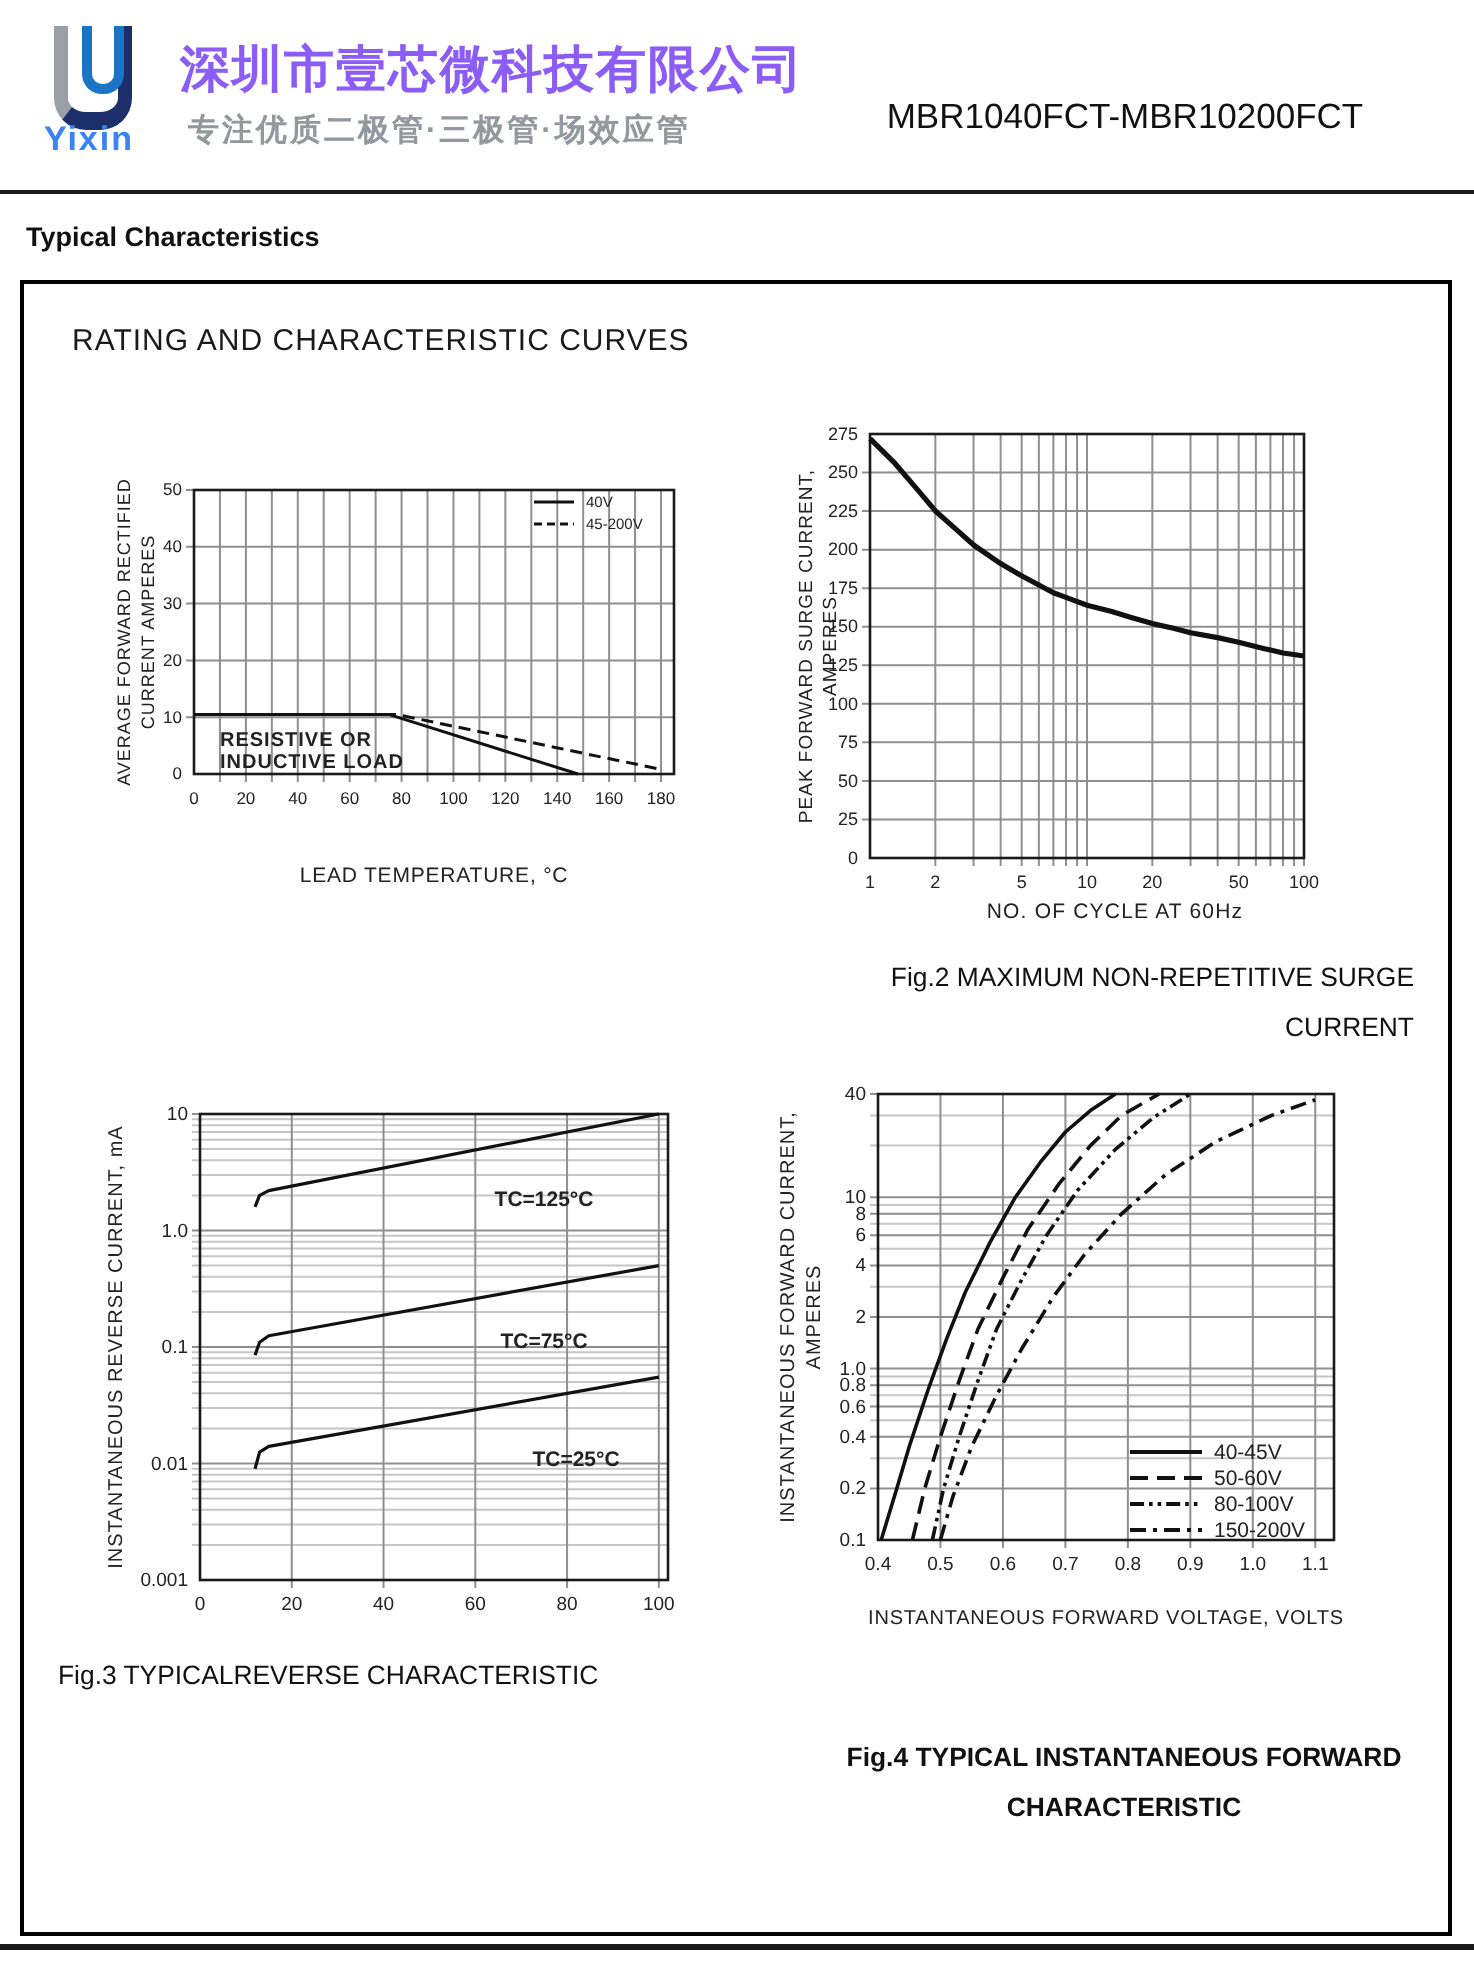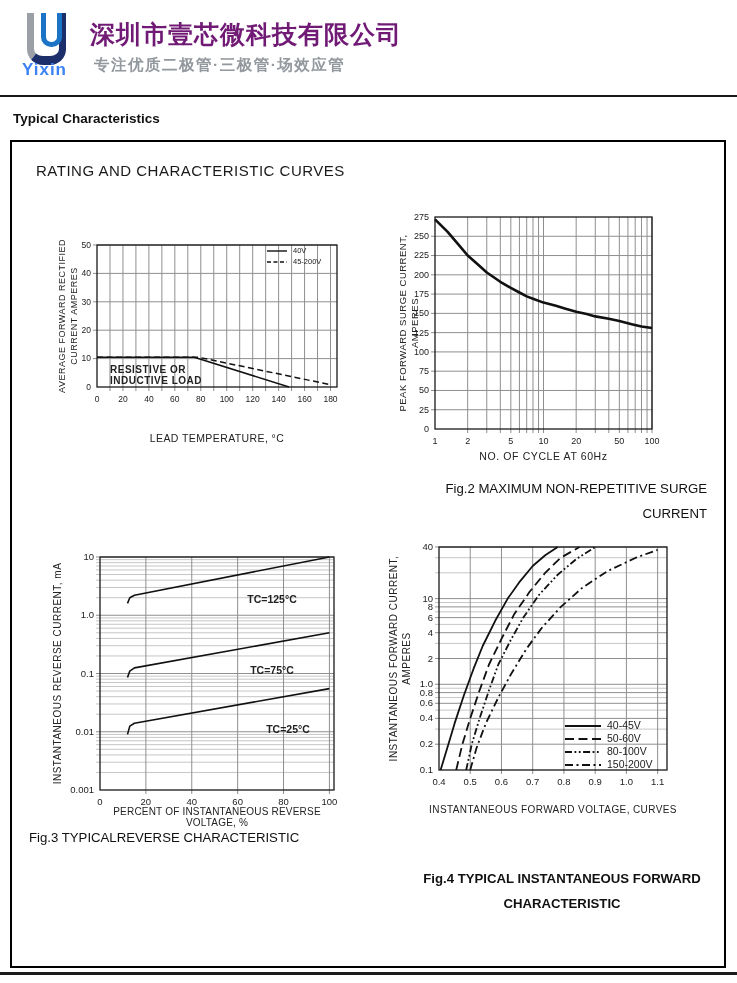--- a/index.html
+++ b/index.html
@@ -5,41 +5,41 @@
   html,body{margin:0;padding:0;background:#fff;}
   body{font-family:"Liberation Sans","DejaVu Sans",sans-serif;color:#111;}
   .page{position:relative;width:737px;height:983px;background:#fff;overflow:hidden;}
   
   .logo-u-outer{position:absolute;left:27px;top:13px;width:25px;height:43px;
     border-left:7px solid #9aa0a6;border-right:7px solid #1c2f6b;border-bottom:9px solid #1c2f6b;
     border-radius:0 0 16px 16px;}
   .logo-u-inner{position:absolute;left:41px;top:13px;width:11px;height:29px;
     border:5px solid #1b74c5;border-top:none;border-radius:0 0 10px 10px;}
   .logo-text{position:absolute;left:22px;top:60px;font-size:17px;font-weight:bold;color:#3b82f6;letter-spacing:1px;}
-  .company-name{position:absolute;left:90px;top:18px;font-size:25px;font-weight:bold;color:#701a75;letter-spacing:1px;}
+  .company-name{position:absolute;left:90px;top:18px;font-size:25px;font-weight:bold;color:#8b5cf6;letter-spacing:1px;}
   .tagline{position:absolute;left:94px;top:55px;font-size:15.5px;font-weight:bold;color:#93989e;letter-spacing:1.5px;}
   .part-block{position:absolute;right:2px;top:47px;width:345px;text-align:center;color:#111;}
   .part-range{font-size:17.5px;line-height:22px;}
   .part-desc{font-size:16.5px;line-height:22px;}
   .header-rule{position:absolute;left:0;right:0;top:95px;height:2px;background:#1a1a1a;}
   .section-title{position:absolute;left:13px;top:111px;font-size:13.5px;font-weight:bold;color:#111;}
   .footer-rule{position:absolute;left:0;right:0;top:972px;height:2.5px;background:#1a1a1a;}
   
   .chart-box{position:absolute;left:10px;top:140px;width:716px;height:828px;
     border:2px solid #000000;box-sizing:border-box;}
   .box-title{position:absolute;left:24px;top:20px;font-size:15px;color:#1a1a1a;letter-spacing:0.5px;}
   .chart-mount{position:absolute;}
   .chart-mount svg{display:block;overflow:visible;}
   #fig1{left:40px;top:92px;}
   #fig2{left:385px;top:65px;}
   #fig3{left:35px;top:405px;}
   #fig4{left:375px;top:395px;}
   .xlabel{position:absolute;text-align:center;color:#222;}
   #fig1-xlabel{left:85px;top:290px;width:240px;font-size:10.5px;letter-spacing:0.4px;}
-  #fig2-xlabel{left:423px;top:308px;width:217px;font-size:10.5px;letter-spacing:0.6px;}
+  #fig2-xlabel{left:437px;top:308px;width:217px;font-size:10.5px;letter-spacing:0.6px;}
   #fig3-xlabel{left:78px;top:664px;width:254px;font-size:10px;letter-spacing:0.2px;}
   #fig4-xlabel{left:417px;top:662px;width:248px;font-size:10px;letter-spacing:0.4px;}
   .caption{position:absolute;font-size:13.2px;color:#111;white-space:pre-line;}
   #fig1-caption{left:17px;top:338px;}
   #fig2-caption{left:405px;top:334px;width:290px;text-align:right;line-height:25px;}
   #fig3-caption{left:17px;top:688px;}
   #fig4-caption{left:400px;top:724px;width:300px;text-align:center;line-height:25px;font-weight:bold;}
 </style>
 </head>
 <body>
@@ -48,20 +48,21 @@
 
   <div>
     <div>
       <div class="logo-u-outer"></div>
       <div class="logo-u-inner"></div>
       <div class="logo-text">Yixin</div>
     </div>
     <div class="company-name">深圳市壹芯微科技有限公司</div>
     <div class="tagline">专注优质二极管·三极管·场效应管</div>
     <div class="part-block">
+      <div class="part-range">MBR1040FCT-MBR10200FCT</div>
     </div>
   </div>
 
   <div class="header-rule"></div>
   <div class="section-title">Typical Characteristics</div>
 
   <div class="chart-box">
     <div class="box-title">RATING AND CHARACTERISTIC CURVES</div>
 
     <div id="fig1" class="chart-mount">
@@ -312,22 +313,21 @@
           <text x="220" y="215" fill="#222222" font-size="10.5" text-anchor="start" dy="0.32em">80-100V</text>
           <line x1="178" y1="228" x2="214" y2="228" stroke="#111111" stroke-width="2" stroke-dasharray="8,3.5,2,3.5"></line>
           <text x="220" y="228" fill="#222222" font-size="10.5" text-anchor="start" dy="0.32em">150-200V</text>
           <text x="10" y="121.5" fill="#222222" font-size="10" text-anchor="middle" letter-spacing="0.5" transform="rotate(-90 10 121.5)">INSTANTANEOUS FORWARD CURRENT,</text>
           <text x="23" y="121.5" fill="#222222" font-size="10" text-anchor="middle" letter-spacing="0.5" transform="rotate(-90 23 121.5)">AMPERES</text>
         </svg>
       </div>
 
     <div id="fig1-xlabel" class="xlabel">LEAD TEMPERATURE, °C</div>
     <div id="fig2-xlabel" class="xlabel">NO. OF CYCLE AT 60Hz</div>
-    <div id="fig3-xlabel" class="xlabel">PERCENT OF INSTANTANEOUS REVERSE VOLTAGE, %</div>
-    <div id="fig4-xlabel" class="xlabel">INSTANTANEOUS FORWARD VOLTAGE, CURVES</div>
+    <div id="fig4-xlabel" class="xlabel">INSTANTANEOUS FORWARD VOLTAGE, VOLTS</div>
 
     <div id="fig2-caption" class="caption">Fig.2 MAXIMUM NON-REPETITIVE SURGE
 CURRENT</div>
     <div id="fig3-caption" class="caption">Fig.3 TYPICALREVERSE CHARACTERISTIC</div>
     <div id="fig4-caption" class="caption">Fig.4 TYPICAL INSTANTANEOUS FORWARD
 CHARACTERISTIC</div>
   </div>
 
   <div class="footer-rule"></div>
 </div>

